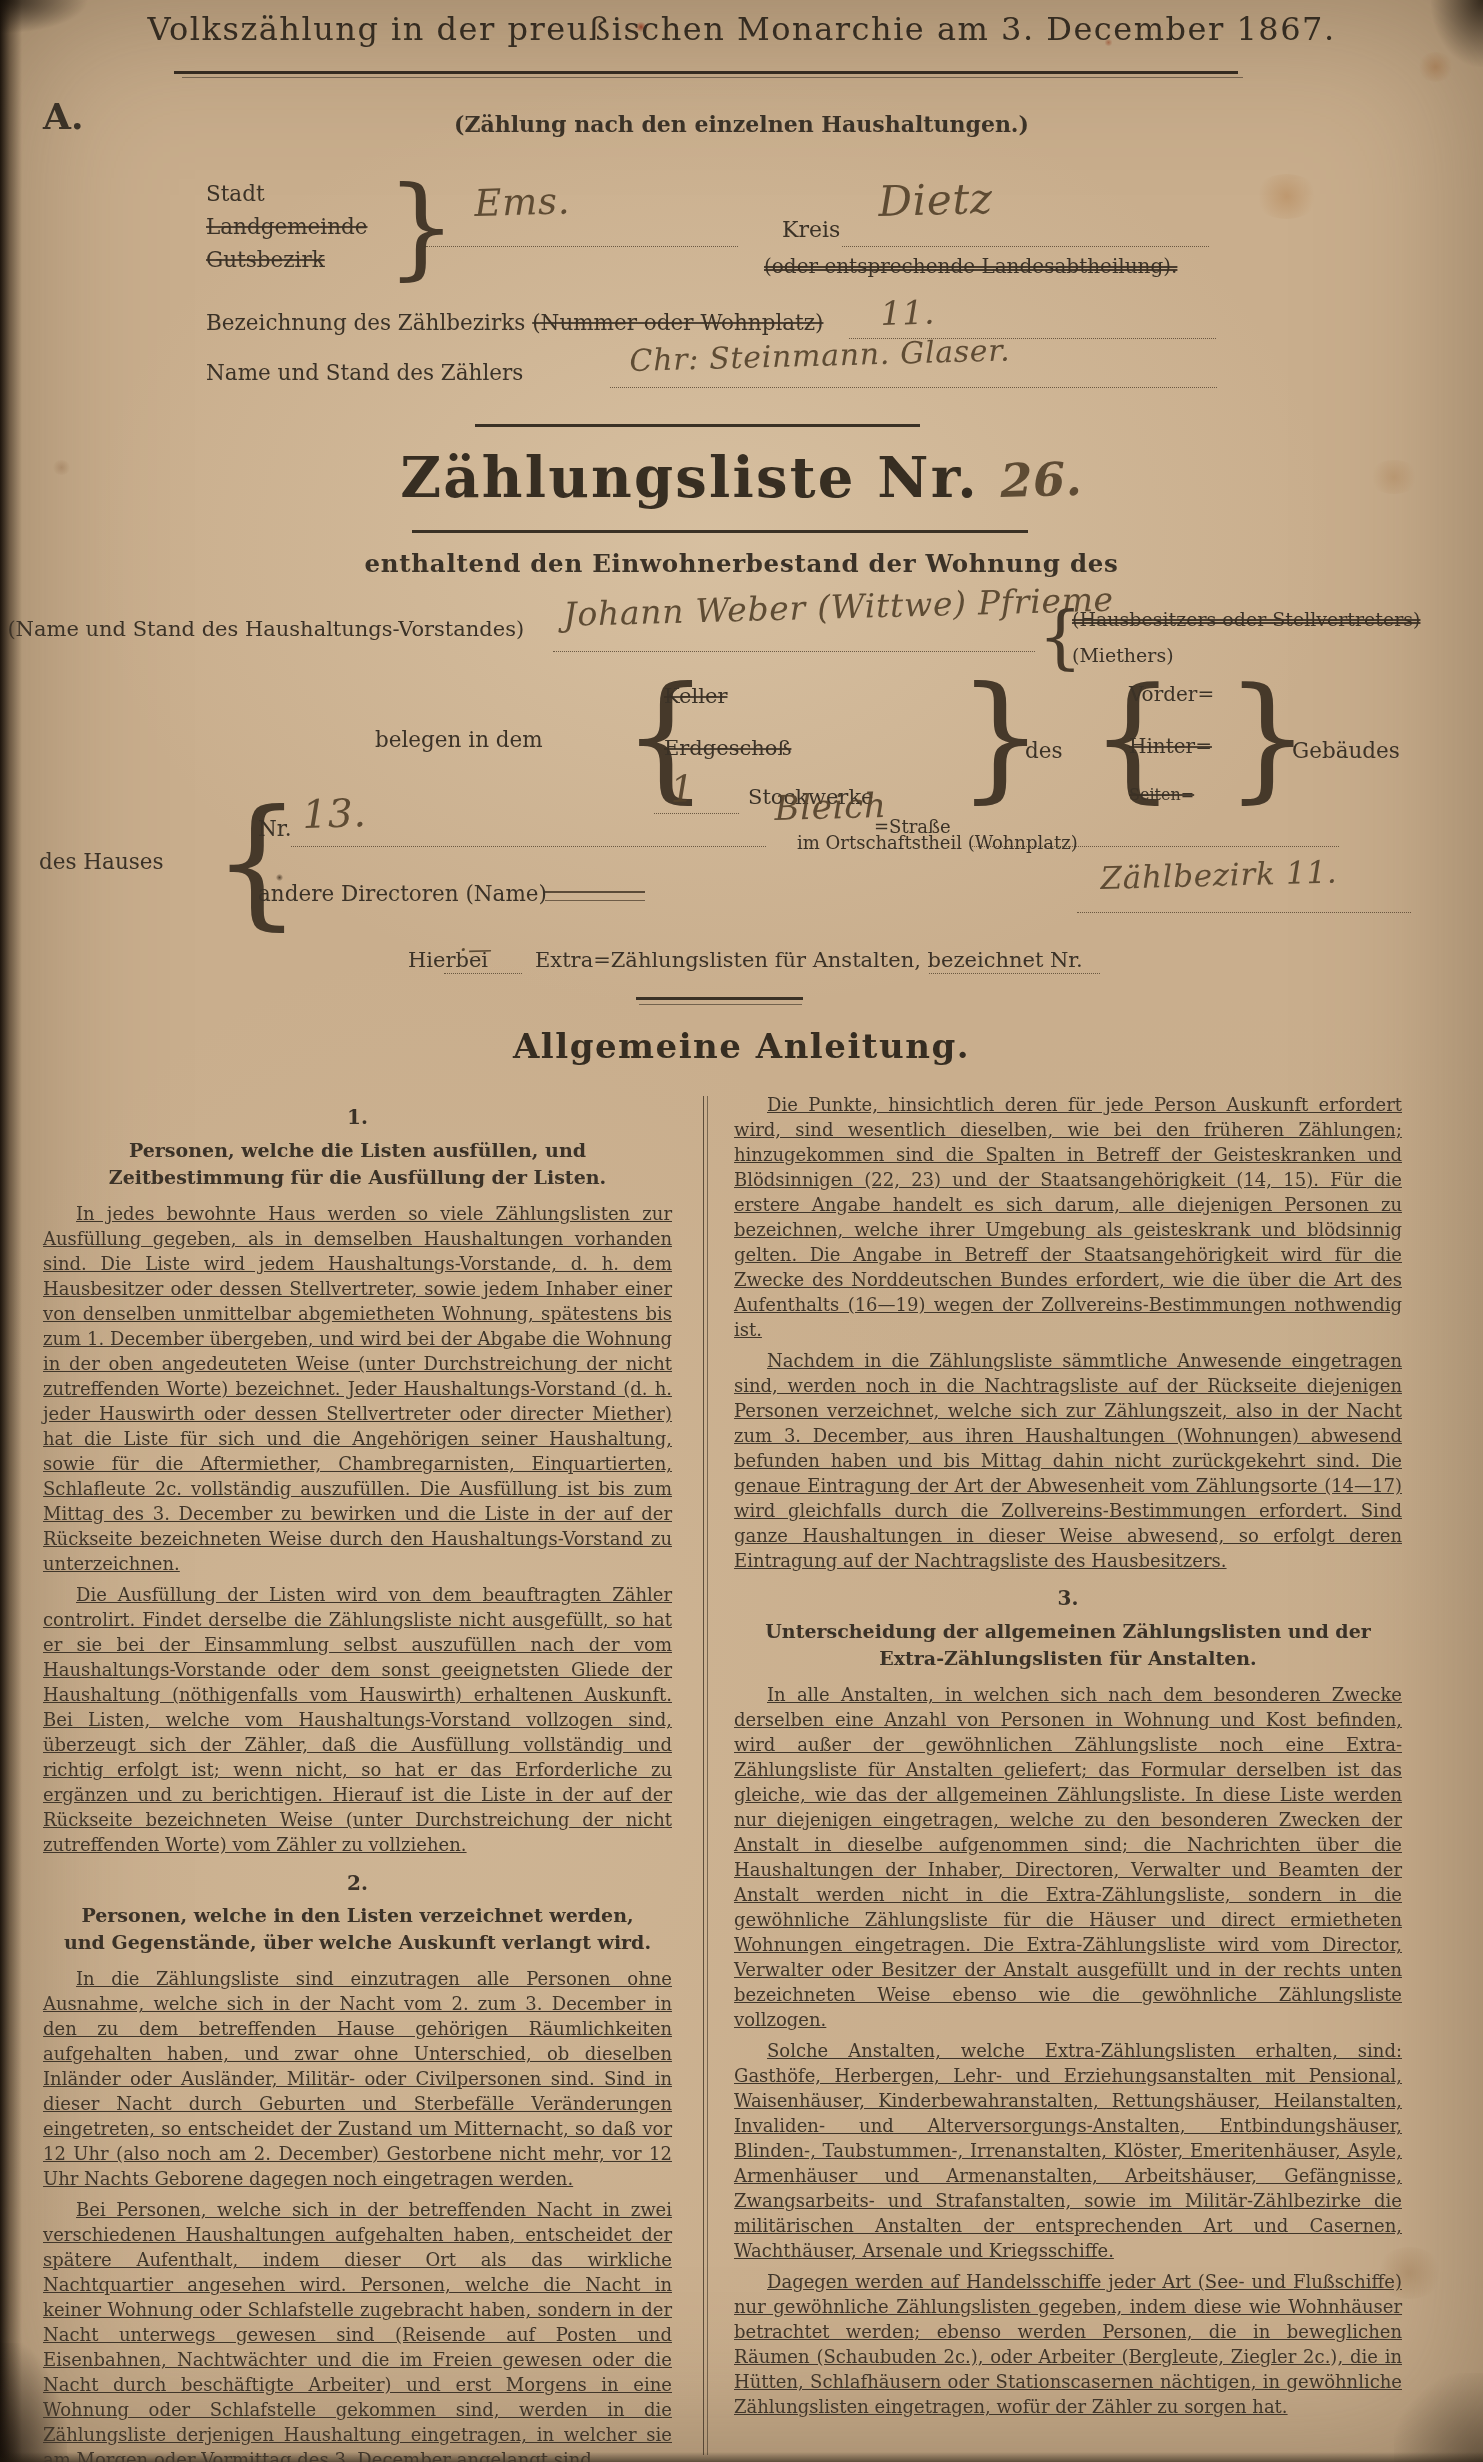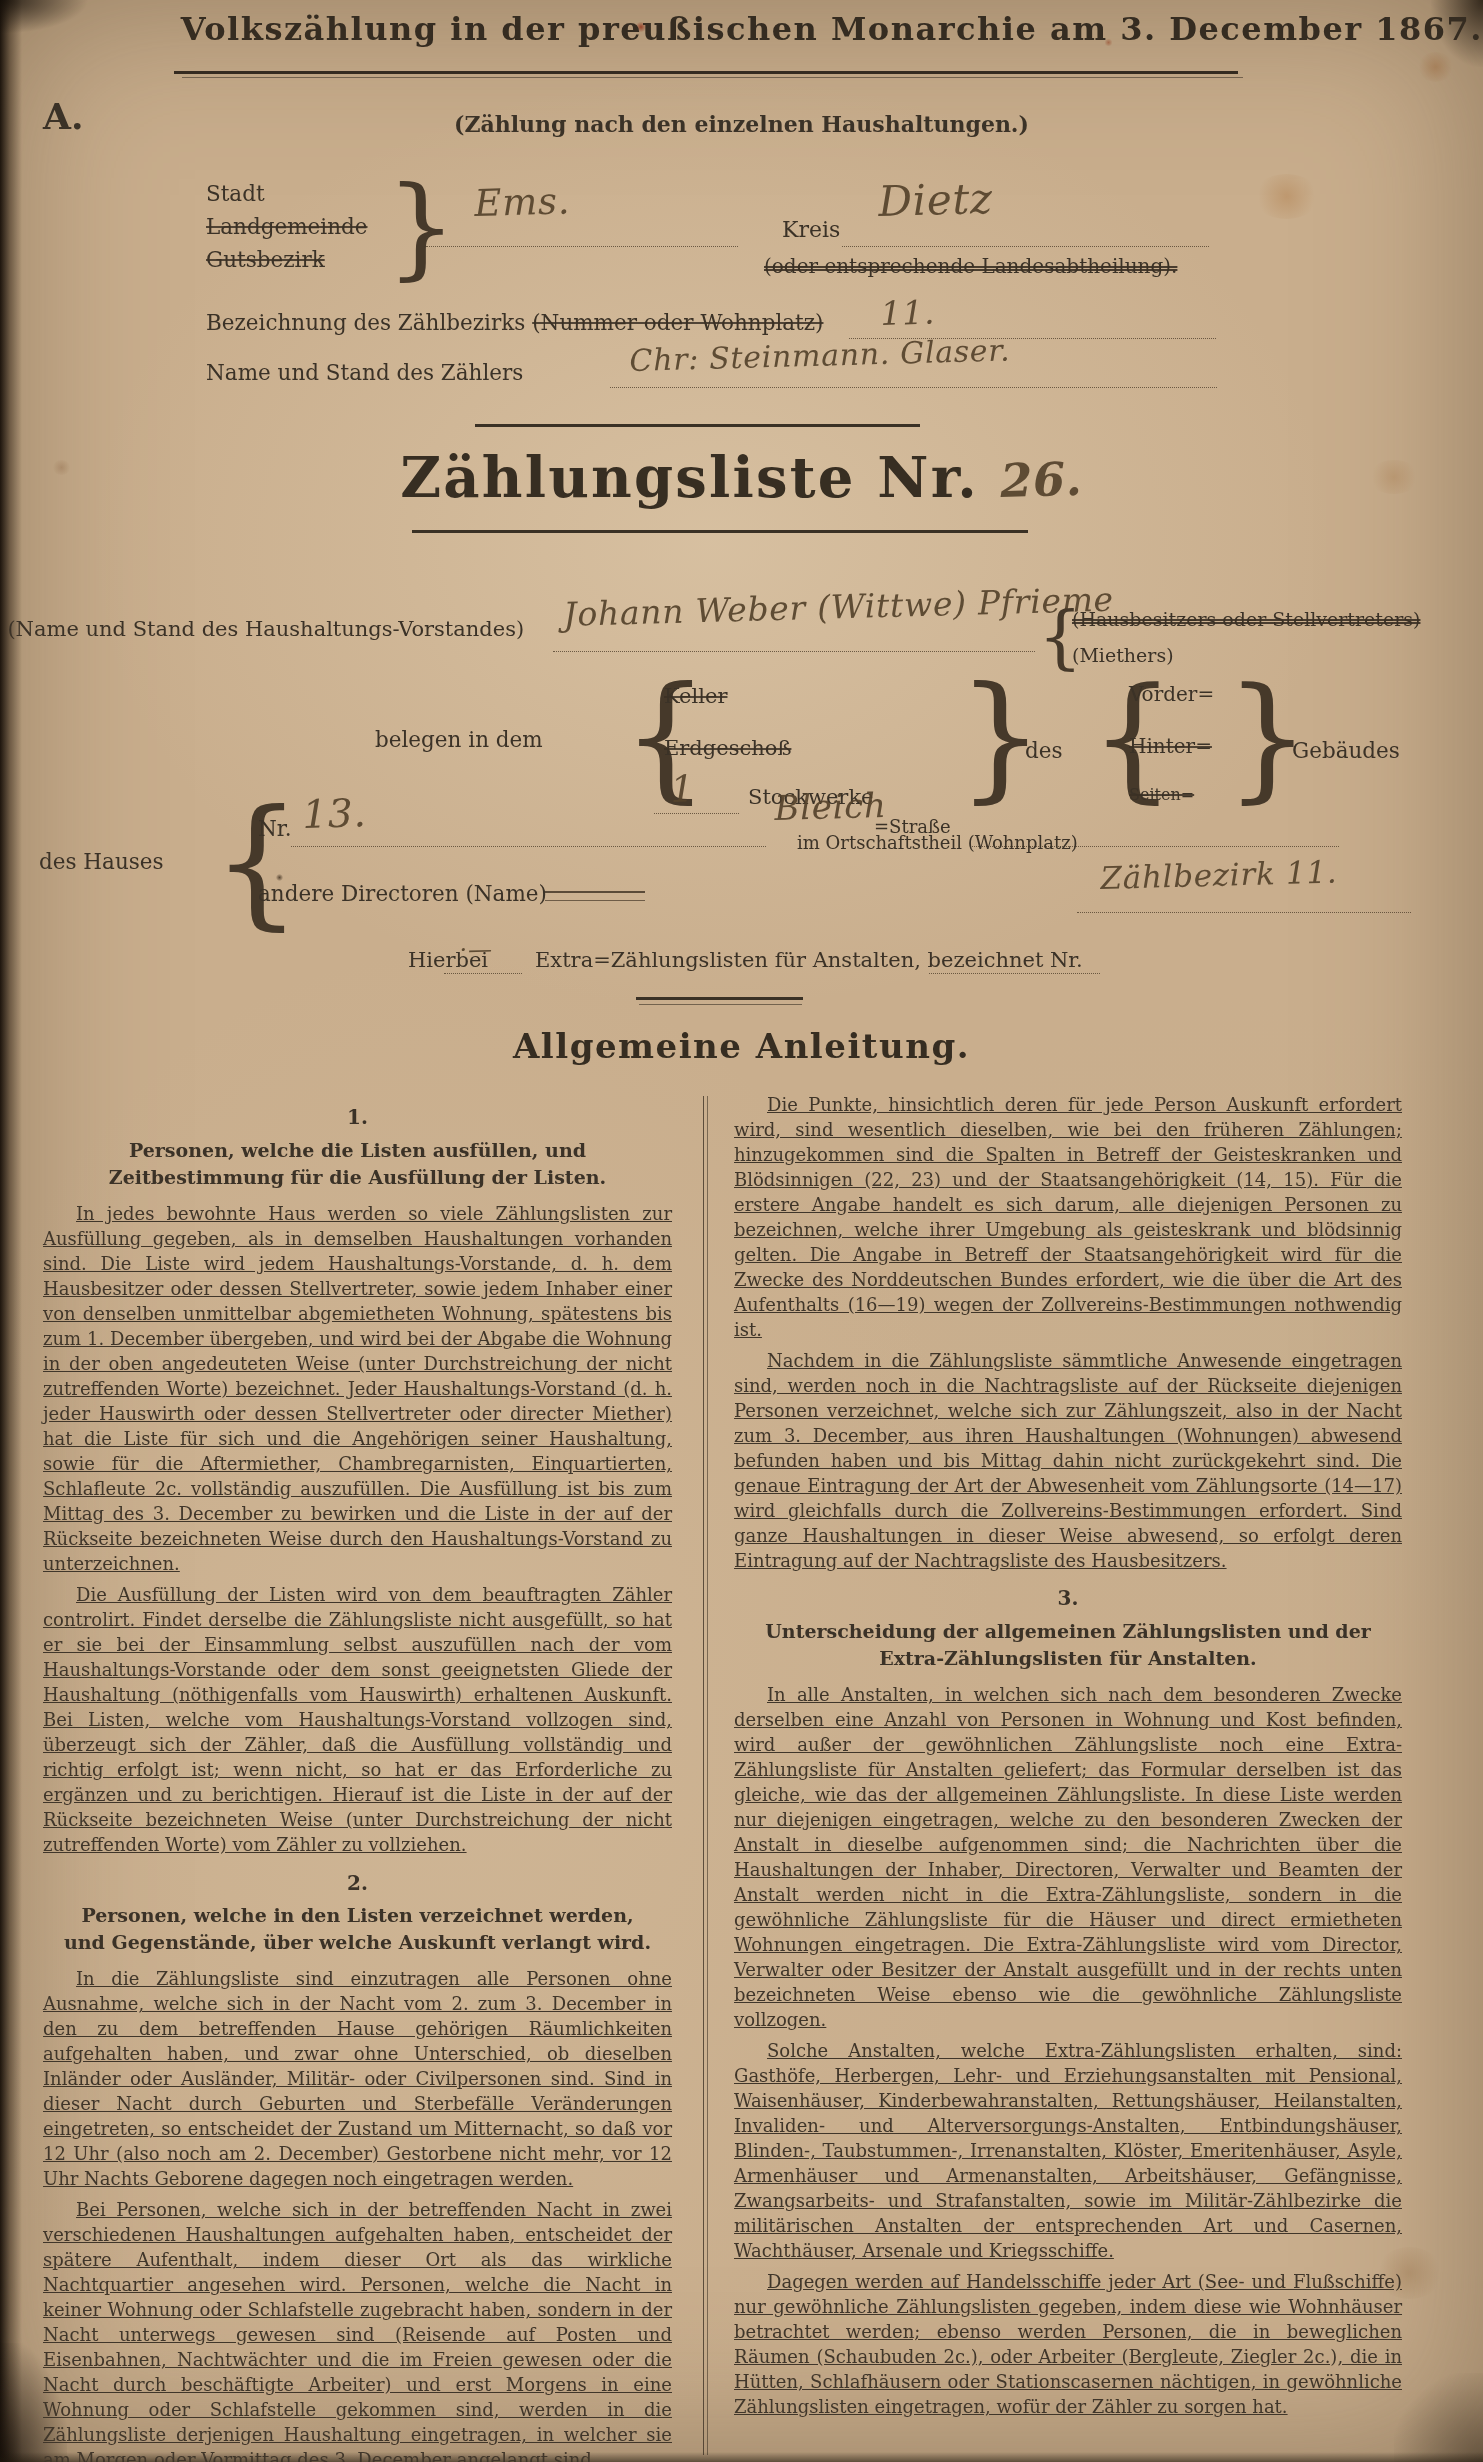--- a/index.html
+++ b/index.html
@@ -43,22 +43,22 @@
   .bold{font-weight:bold;}
   .center{text-align:center;width:100%;}
   .struck{text-decoration:line-through;text-decoration-thickness:2.2px;text-decoration-color:rgba(59,48,36,.85);}
   .struck2{text-decoration:line-through double;text-decoration-thickness:1.5px;text-decoration-color:rgba(59,48,36,.9);}
   .hand{
     font-family:"DejaVu Serif", serif;font-style:italic;color:#55432c;
     transform:rotate(-1.6deg);transform-origin:left bottom;letter-spacing:0.7px;opacity:.92;
   }
   .dotline{position:absolute;border-bottom:1.5px dotted rgba(82,66,46,.8);height:0;}
   .brace{position:absolute;font-weight:200;color:#46392a;font-family:"DejaVu Serif",serif;line-height:1;}
-  .title{position:absolute;top:10.4px;left:0;width:100%;text-align:right;
-    font-size:32px;font-weight:bold;letter-spacing:1.5px;color:#352c21;}
+  .title{position:absolute;top:10.4px;left:0;width:100%;text-align:center;
+    font-size:32px;font-weight:normal;letter-spacing:1.5px;color:#352c21;}
   .col p{font-size:18px;line-height:25px;text-align:justify;text-indent:33px;margin:0 0 6px 0;color:#40362a;text-decoration:underline;}
   .col .sec-num{text-align:center;font-weight:bold;font-size:20px;margin:13.4px 0 7.4px 0;}
   .col .sec-head{text-align:center;font-weight:bold;font-size:19px;line-height:27px;margin:0 15px 10.4px 15px;}
   .col{position:absolute;top:1092px;}
   .col.left{left:43px;width:629px;}
   .col.right{left:734px;width:668px;}
   .vdivider{position:absolute;left:703px;top:1096px;height:1359px;width:3px;
     border-left:1.5px solid rgba(56,45,32,.75);border-right:0.7px solid rgba(56,45,32,.55);}
 </style>
 </head>
@@ -113,20 +113,21 @@
   <div class="abs hand" style="left:630px;top:343px;font-size:30px;">Chr: Steinmann. Glaser.</div>
   <div class="dotline" style="left:610px;top:387px;width:607px;"></div>
 
   <div class="abs" style="left:475px;top:424px;width:445px;border-top:3px solid #3a3125;"></div>
 
   <div class="abs center" style="top:444px;font-size:56px;font-weight:bold;letter-spacing:2.2px;color:#372e22;">
     <span>Zählungsliste Nr.</span>
     <span class="hand" style="font-size:46px;display:inline-block;">26.</span>
   </div>
   <div class="abs" style="left:412px;top:530px;width:616px;border-top:3.7px solid #3a3125;"></div>
+  <div class="abs bold center" style="top:549px;font-size:24.5px;letter-spacing:0.7px;">enthaltend den Einwohnerbestand der Wohnung des</div>
 
   <div class="abs printed" style="left:7.4px;top:617px;font-size:21px;">(Name und Stand des Haushaltungs-Vorstandes)</div>
   <div class="abs hand" style="left:564px;top:595px;font-size:33px;white-space:nowrap;">Johann Weber (Wittwe) Pfrieme</div>
   <div class="dotline" style="left:553px;top:651px;width:482px;"></div>
   <div class="brace" style="left:1038px;top:602px;font-size:70px;">{</div>
   <div class="abs printed struck2" style="left:1072px;top:608px;font-size:19px;">(Hausbesitzers oder Stellvertreters)</div>
   <div class="abs printed" style="left:1072px;top:644px;font-size:19px;">(Miethers)</div>
 
   <div class="abs printed" style="left:375px;top:727px;font-size:21.5px;">belegen in dem</div>
   <div class="brace" style="left:622px;top:668px;font-size:137px;">{</div>

